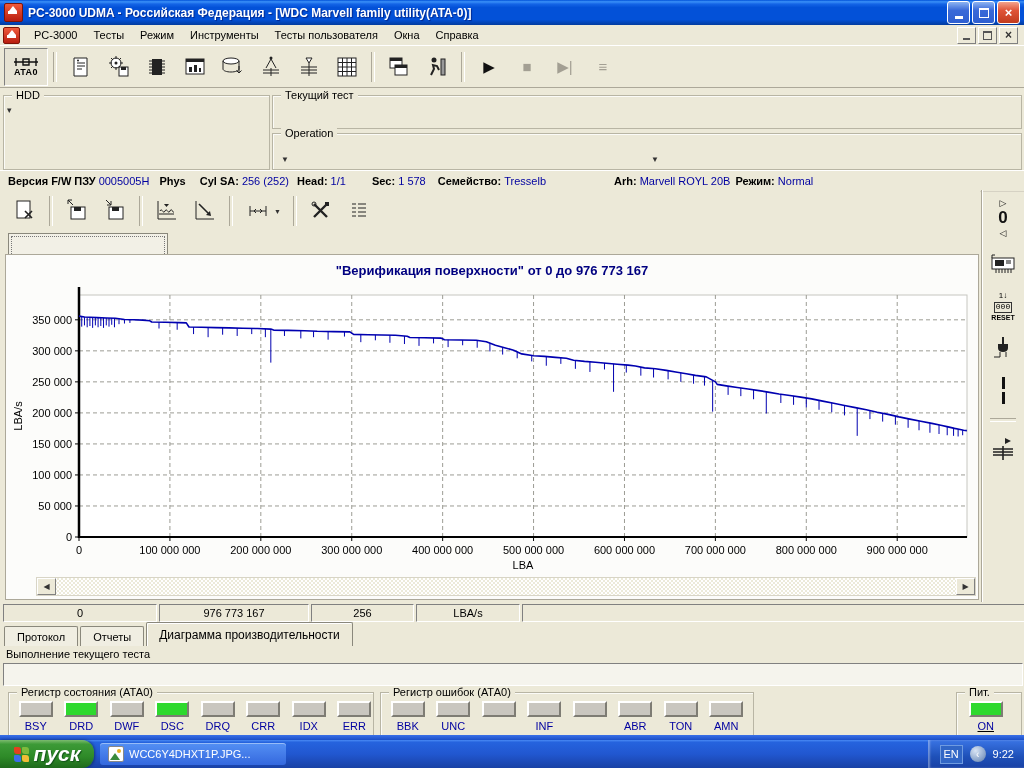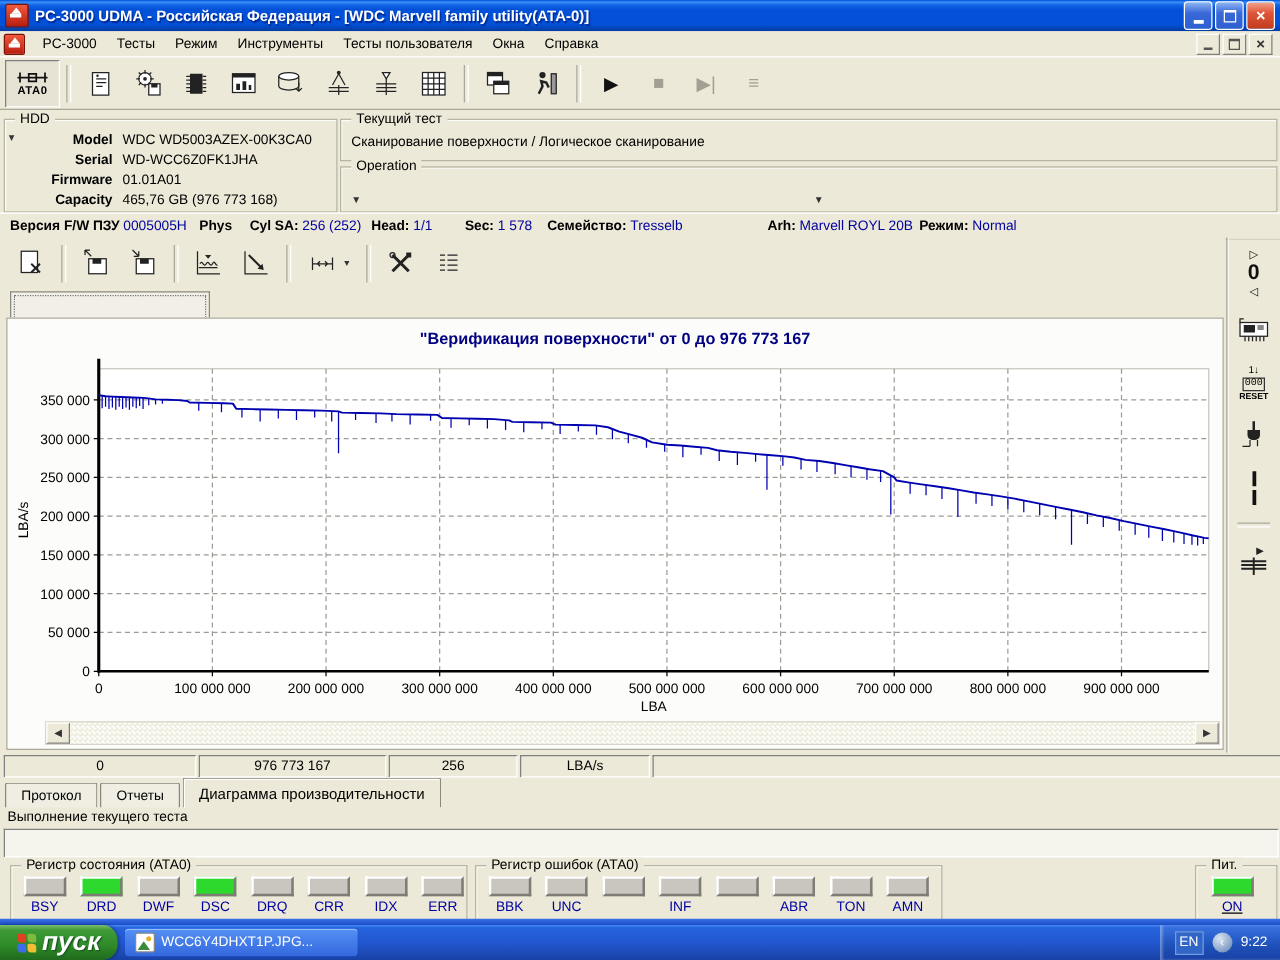--- a/index.html
+++ b/index.html
@@ -262,35 +262,24 @@
         <span>▶|</span>
       </div>
     <div class="tbtn glyph-btn disabled">
         <span>≡</span>
       </div>
   </div>
 
   <div class="abs grp" style="left:3px;top:95px;width:265px;height:73px;">
     <span class="grp-lbl">HDD</span>
     <span class="expand-arrow">▾</span>
-    <div class="hdd-grid">
-      <b>Model</b>
-        <span>WDC WD5003AZEX-00K3CA0</span>
-      <b>Serial</b>
-        <span>WD-WCC6Z0FK1JHA</span>
-      <b>Firmware</b>
-        <span>01.01A01</span>
-      <b>Capacity</b>
-        <span>465,76 GB (976 773 168)</span>
-    </div>
   </div>
 
   <div class="abs grp" style="left:272px;top:95px;width:748px;height:32px;">
     <span class="grp-lbl">Текущий тест</span>
-    <div style="position:absolute;left:8px;top:12px;">Сканирование поверхности / Логическое сканирование</div>
   </div>
 
   <div class="abs grp" style="left:272px;top:133px;width:748px;height:35px;">
     <span class="grp-lbl">Operation</span>
     <span class="combo-arrow" style="left:8px;">▼</span>
     <span class="combo-arrow" style="left:378px;">▼</span>
   </div>
 
   <div class="abs statusstrip" id="status-strip">
       <span class="seg" style="margin-left: 8px;"><b>Версия F/W ПЗУ</b><span class="val"> 0005005H</span></span>

